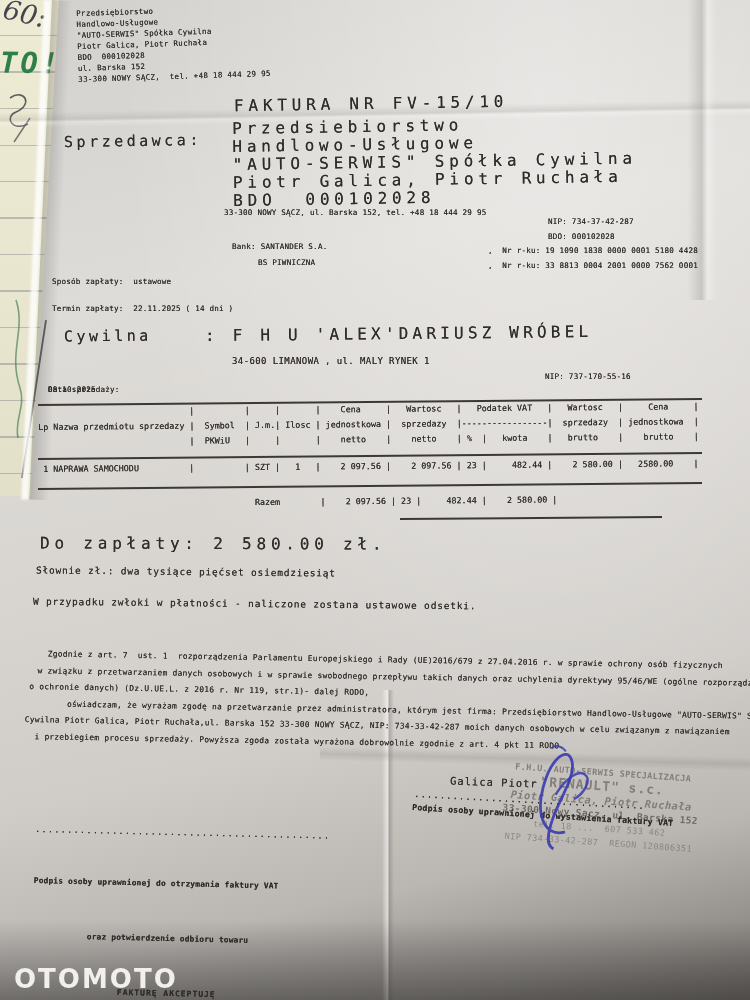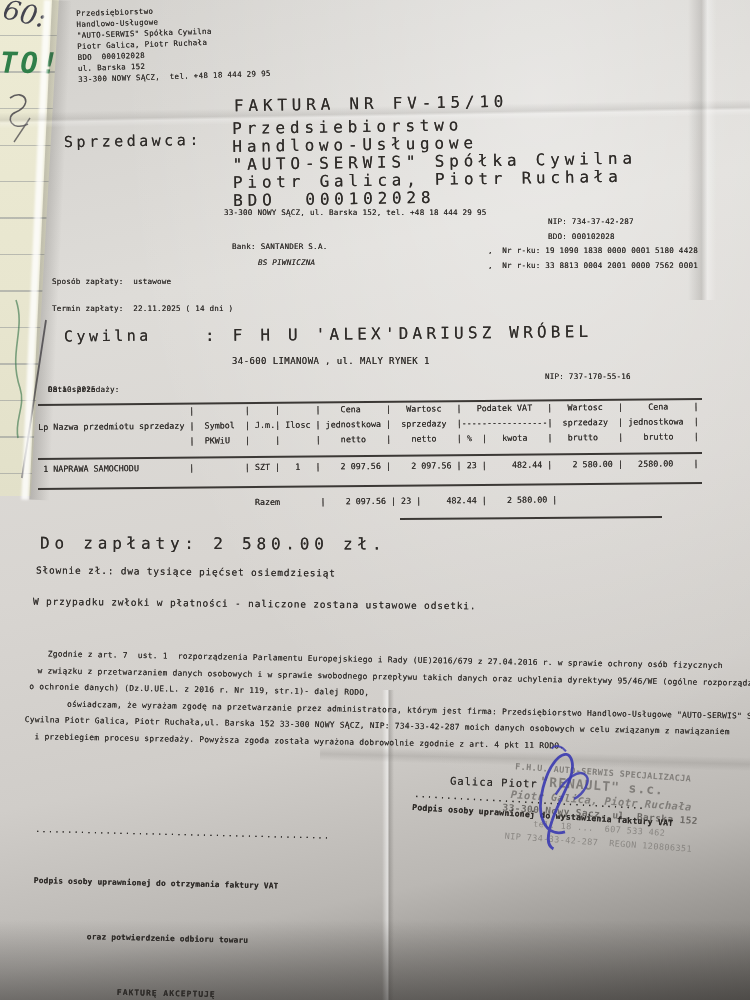--- a/index.html
+++ b/index.html
@@ -34,21 +34,21 @@
   .sec-letterhead .lh-line{position:static;display:block;font-size:7.5px;line-height:11px;letter-spacing:.3px;}
 
   .title{left:234px;top:94px;transform:rotate(-.9deg);}
   .seller-label{left:64px;top:132px;transform:rotate(-.9deg);}
   .seller-lines{left:232px;top:120px;transform:rotate(-.9deg);transform-origin:left top;}
   .seller-lines .line{position:static;display:block;font-size:16px;letter-spacing:4.8px;line-height:18px;}
   .seller-addr{left:224px;top:208px;}
   .nip1{left:548px;top:217px;}
   .bdo1{left:548px;top:232px;}
   .bank1{left:232px;top:242px;}
-  .bank2{left:258px;top:258px;font-style:italic;}
+  .bank2{left:258px;top:258px;}
   .acc1{left:488px;top:246px;}
   .acc2{left:488px;top:261px;}
   .pay1{left:52px;top:277px;}
   .pay2{left:52px;top:304px;}
   .pay1 span,.pay2 span{position:static;}
 
   .buyer-label{left:64px;top:327px;transform:rotate(-.6deg);}
   .buyer-name{left:205px;top:324px;font-size:16px;letter-spacing:4.2px;transform:rotate(-.6deg);}
   .buyer-addr{left:232px;top:356px;font-size:9px;letter-spacing:.4px;}
   .nip2{left:545px;top:372px;}
@@ -179,13 +179,14 @@
   <div class="sr-name ink">Galica Piotr</div>
   <div class="sr-dots ink">....................................</div>
   <div class="sr-caption ink">Podpis osoby uprawnionej do wystawienia faktury VAT</div>
   <svg class="sig-svg" width="130" height="115" viewBox="0 0 130 115">
     <path d="M66,92 C46,96 38,74 48,46 C58,18 76,6 79,22 C82,38 62,60 54,80 C48,94 46,104 53,108" stroke="#3a3ab0" stroke-width="2.8" fill="none" opacity=".9"></path>
     <path d="M60,54 C72,38 86,30 92,38 C96,44 88,56 78,60" stroke="#3a3ab0" stroke-width="2.4" fill="none" opacity=".85"></path>
     <path d="M74,12 C70,6 64,4 60,8" stroke="#3a3ab0" stroke-width="2" fill="none" opacity=".8"></path>
   </svg>
 
   <div class="bottom-shade"></div>
+  <div class="watermark">OTOMOTO</div>
 </div>
 
 </body></html>

